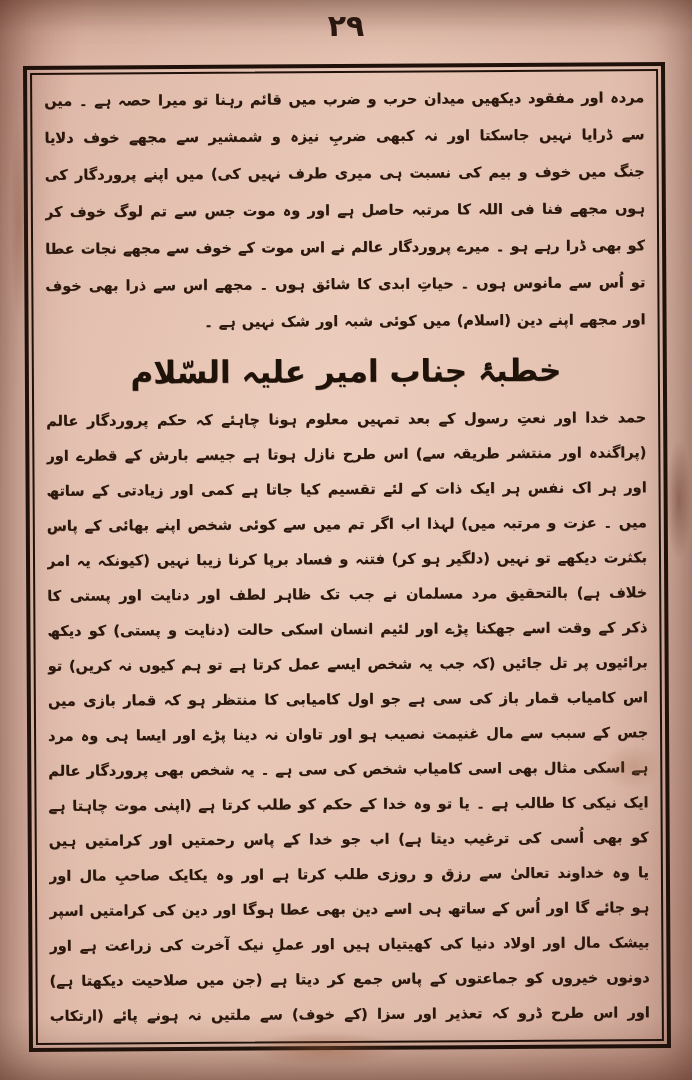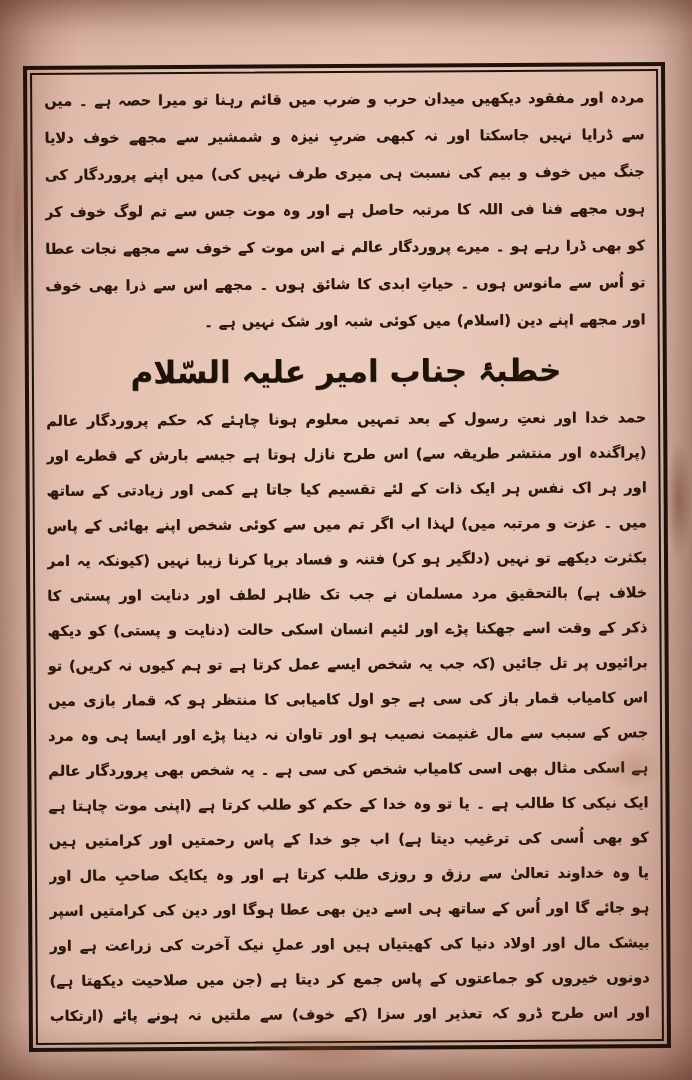--- a/index.html
+++ b/index.html
@@ -71,20 +71,21 @@
   .stain-3 { left:10px; top:120px; width:18px; height:200px;
     background:radial-gradient(closest-side, rgba(120,65,45,0.30), rgba(120,65,45,0)); }
   .stain-4 { left:602px; top:744px; width:60px; height:46px;
     background:radial-gradient(closest-side, rgba(150,95,60,0.25), rgba(150,95,60,0)); }
 </style>
 </head>
 <body>
 
 <div class="scan">
 
+  <div class="page-number">۲۹</div>
 
   <div class="frame">
     <div class="frame-inner">
 
       <div class="intro">
         <div class="text-line">مردہ اور مفقود دیکھیں میدان حرب و ضرب میں قائم رہنا تو میرا حصہ ہے ۔ میں کبھی لڑائی کے نام</div>
         <div class="text-line">سے ڈرایا نہیں جاسکتا اور نہ کبھی ضربِ نیزہ و شمشیر سے مجھے خوف دلایا جاسکتا ہے ۔ (کسی شخص نے میدان</div>
         <div class="text-line">جنگ میں خوف و بیم کی نسبت ہی میری طرف نہیں کی) میں اپنے پروردگار کی جانب سے یقین پر محکم و استوار</div>
         <div class="text-line">ہوں مجھے فنا فی اللہ کا مرتبہ حاصل ہے اور وہ موت جس سے تم لوگ خوف کر رہے ہو اور دوسروں</div>
         <div class="text-line">کو بھی ڈرا رہے ہو ۔ میرے پروردگار عالم نے اس موت کے خوف سے مجھے نجات عطا فرمائی ہے میں</div>

